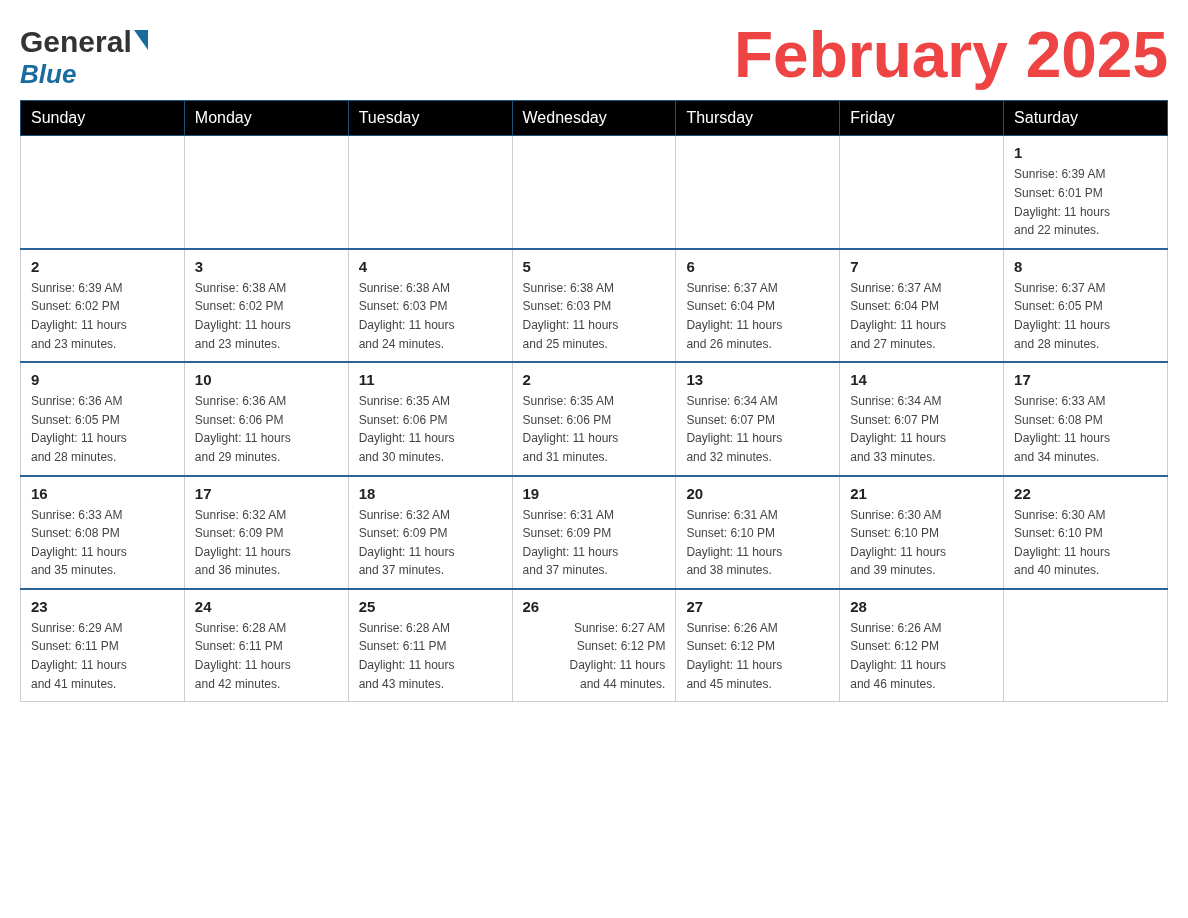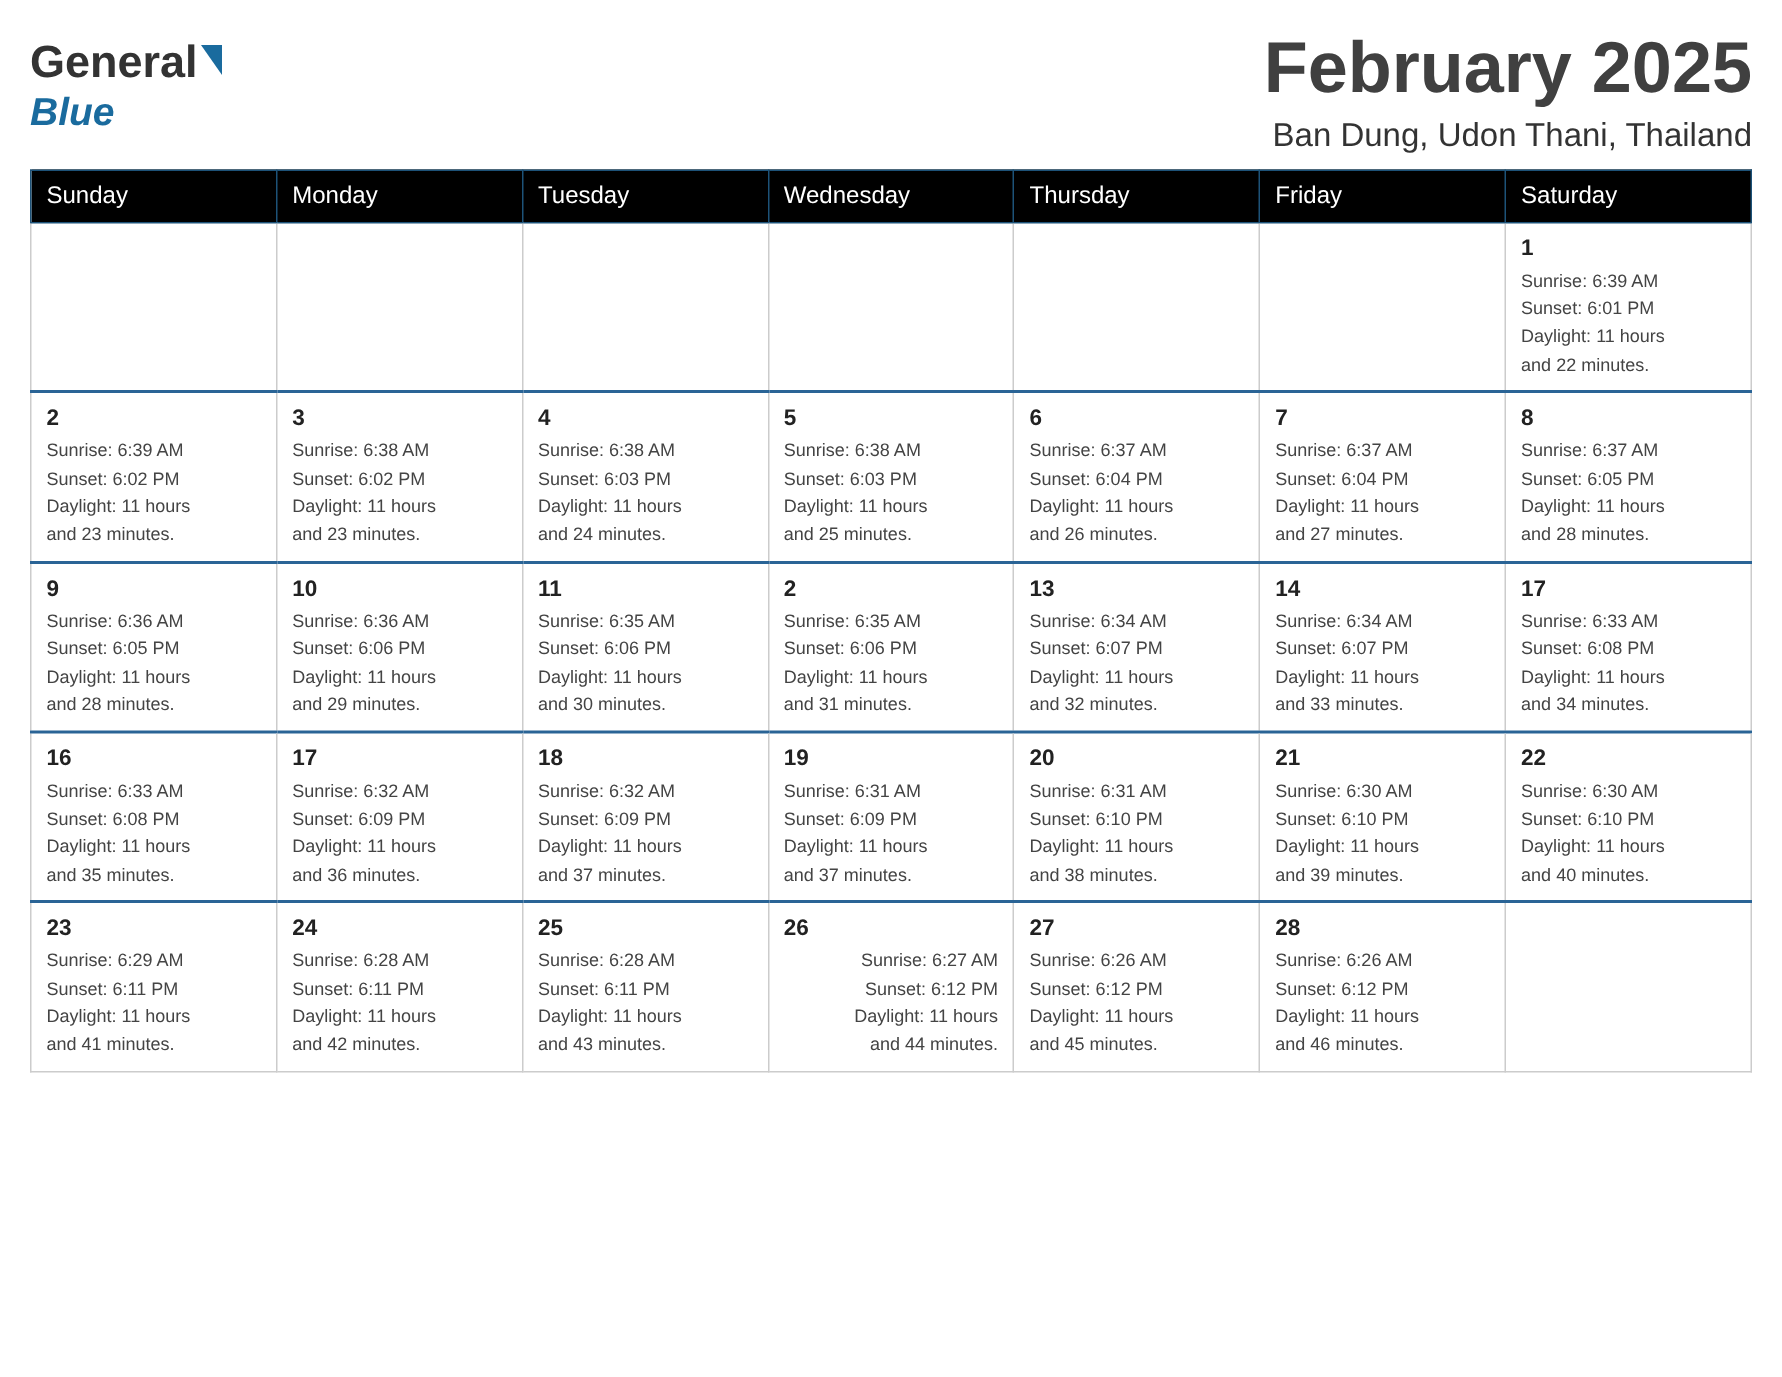--- a/index.html
+++ b/index.html
@@ -41,23 +41,23 @@
     .logo-blue {
       color: #1a6b9e;
       font-size: 26px;
       font-weight: bold;
       font-style: italic;
     }
     .title-area {
       text-align: right;
     }
     .month-title {
-      font-size: 48px;
+      font-size: 64px;
       font-weight: bold;
-      color: #404040;
+      color: #ef4444;
       line-height: 1.1;
     }
     .location-title {
       font-size: 22px;
       color: #333;
       margin-top: 4px;
     }
     .calendar-table {
       width: 100%;
       border-collapse: collapse;
@@ -106,21 +106,20 @@
 <div class="header-section">
   <div class="logo-area">
     <div class="logo-text">
       <span class="logo-general">General</span>
       <div class="logo-arrow"></div>
     </div>
     <div class="logo-blue">Blue</div>
   </div>
   <div class="title-area">
     <div class="month-title">February 2025</div>
-    <div class="location-title">Ban Dung, Udon Thani, Thailand</div>
   </div>
 </div>
 
 <table class="calendar-table">
   <thead>
     <tr>
       <th>Sunday</th>
       <th>Monday</th>
       <th>Tuesday</th>
       <th>Wednesday</th>

